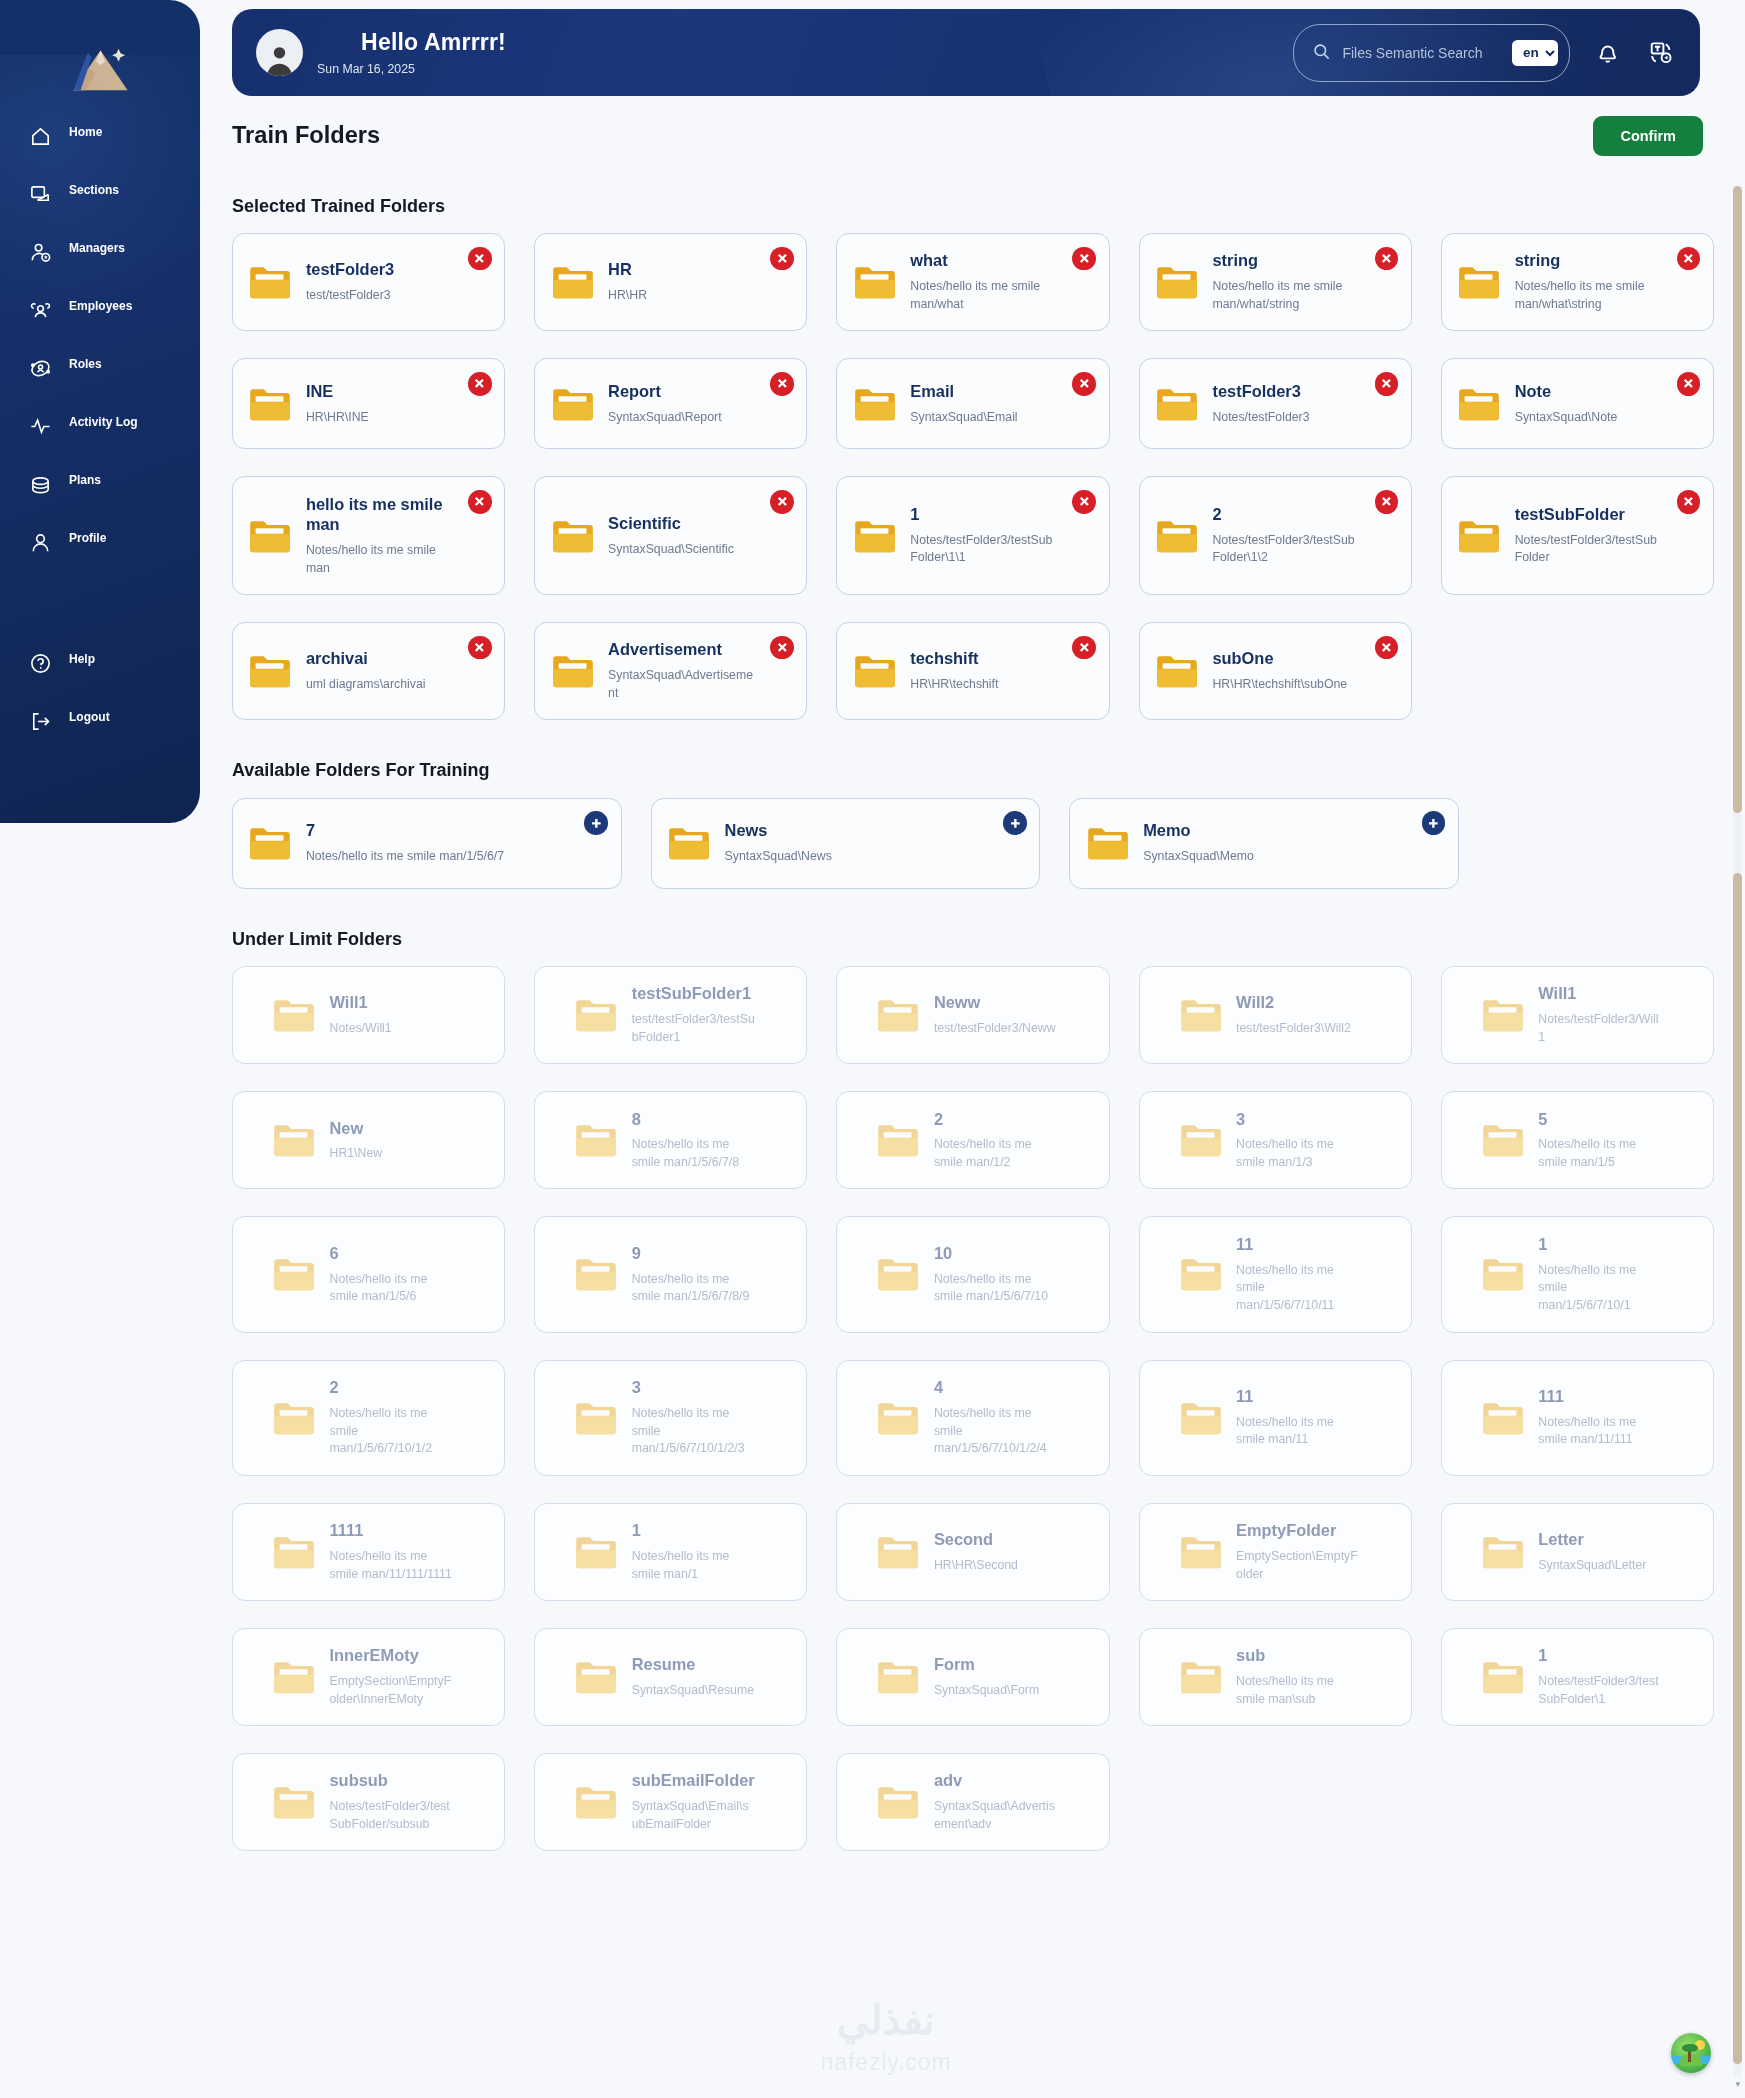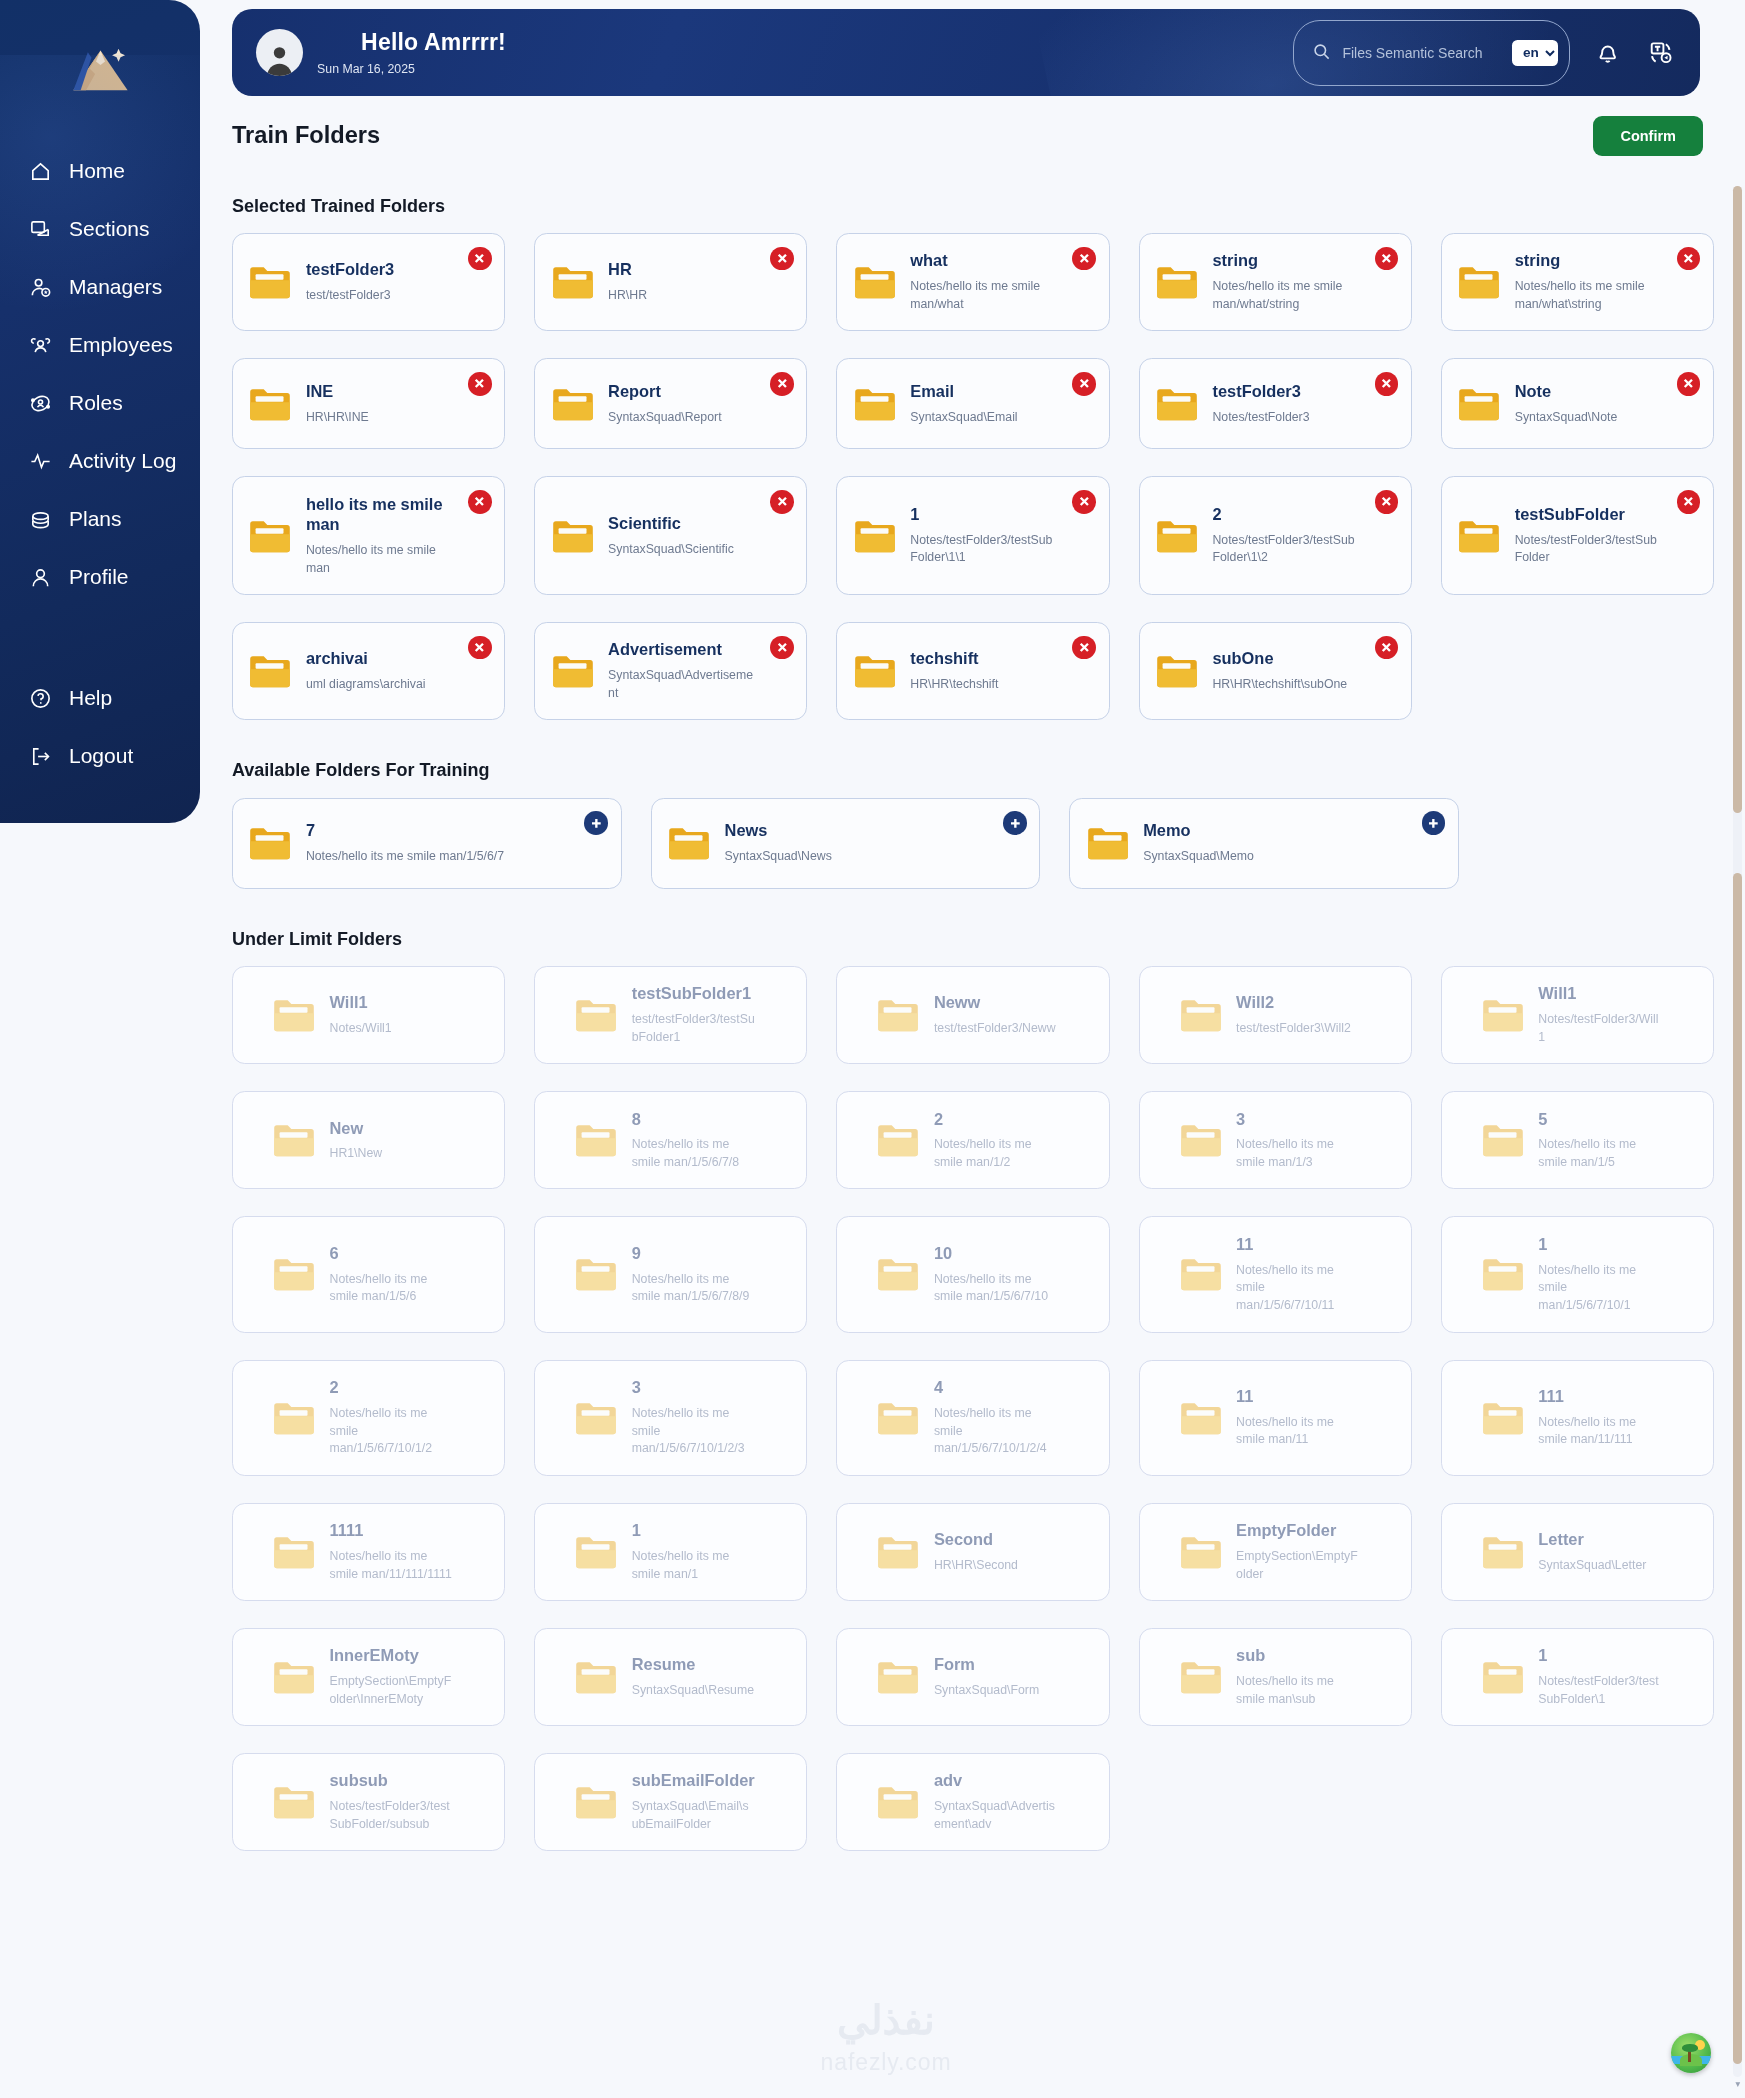--- a/index.html
+++ b/index.html
@@ -23,23 +23,23 @@
   .sidebar::after{
     content:""; position:absolute; left:-36px; top:55px; width:291px; height:273px;
     background: radial-gradient(ellipse at 30% 30%, rgba(80,130,220,.16), rgba(80,130,220,0) 65%);
     pointer-events:none;
   }
   .logo { height: 87px; display:flex; align-items:center; justify-content:center; position:relative; }
   .logo svg { display:block; }
 
   .nav { margin-top: 12.7px; }
   .nav-item {
-    display: flex; align-items: flex-end; gap: 16.4px;
+    display: flex; align-items: flex-start; gap: 16.4px;
     padding: 0 0 0 29px; height: 58px;
-    color: #ffffff; font-size: 21px; font-weight: 400;
+    color: #ffffff; font-size: 12px; font-weight: 700;
     cursor: pointer; position: relative; z-index:2;
   }
   .nav-item .ico { width: 23.6px; height: 23.6px; flex: none; display:flex; align-items:center; justify-content:center; }
   .nav-item .ico svg { width: 23px; height: 23px; stroke:#fff; fill:none; stroke-width:1.7; }
   .nav-bottom { position:absolute; left:0; bottom: 55px; width:100%; }
 
   
   .topbar {
     position:absolute; left:232px; top:9px; width: 1468px; height: 87px;
     background: linear-gradient(110deg,#16306e 0%,#1b387c 30%,#17316f 62%,#142a5e 100%);
@@ -55,21 +55,21 @@
   .avatar {
     width:47px; height:47px; border-radius:50%; background:#eceff4; flex:none;
     display:flex; align-items:flex-end; justify-content:center; overflow:hidden;
   }
   .avatar svg{ width:35px; height:35px; }
   .greet { margin-left:14.5px; z-index:2;}
   .greet .hi { color:#ffffff; font-size: 23px; font-weight: 700; letter-spacing:0.2px;margin-left:44px;}
   .greet .date { color:#dfe6f3; font-size: 12.3px; margin-top:5.5px; }
   .topbar-right { margin-left:auto; display:flex; align-items:center; gap: 22px; z-index:2;}
   .searchbox {
-    width: 277px; height: 66px; border:1.4px solid #93a7cd; border-radius: 27px;
+    width: 277px; height: 58px; border:1.4px solid #93a7cd; border-radius: 27px;
     display:flex; align-items:center; gap:11px; padding: 0 11px 0 18px;
   }
   .searchbox .sicon svg { width:19px;height:19px; stroke:#c9d5ea; fill:none; stroke-width:2; }
   .searchbox .sph { color:#b3c1da; font-size: 14px; flex:1; }
   .langsel {
     background:#ffffff; color:#0f2a5e; border:none; border-radius:5.5px;
     font-size:13.6px; font-weight:700; padding: 4.5px 3.6px 4.5px 7.3px;
     font-family:"Liberation Sans", sans-serif; cursor:pointer;text-align:right;
   }
   .topicon { width:31px;height:31px; display:flex;align-items:center;justify-content:center; cursor:pointer;}

